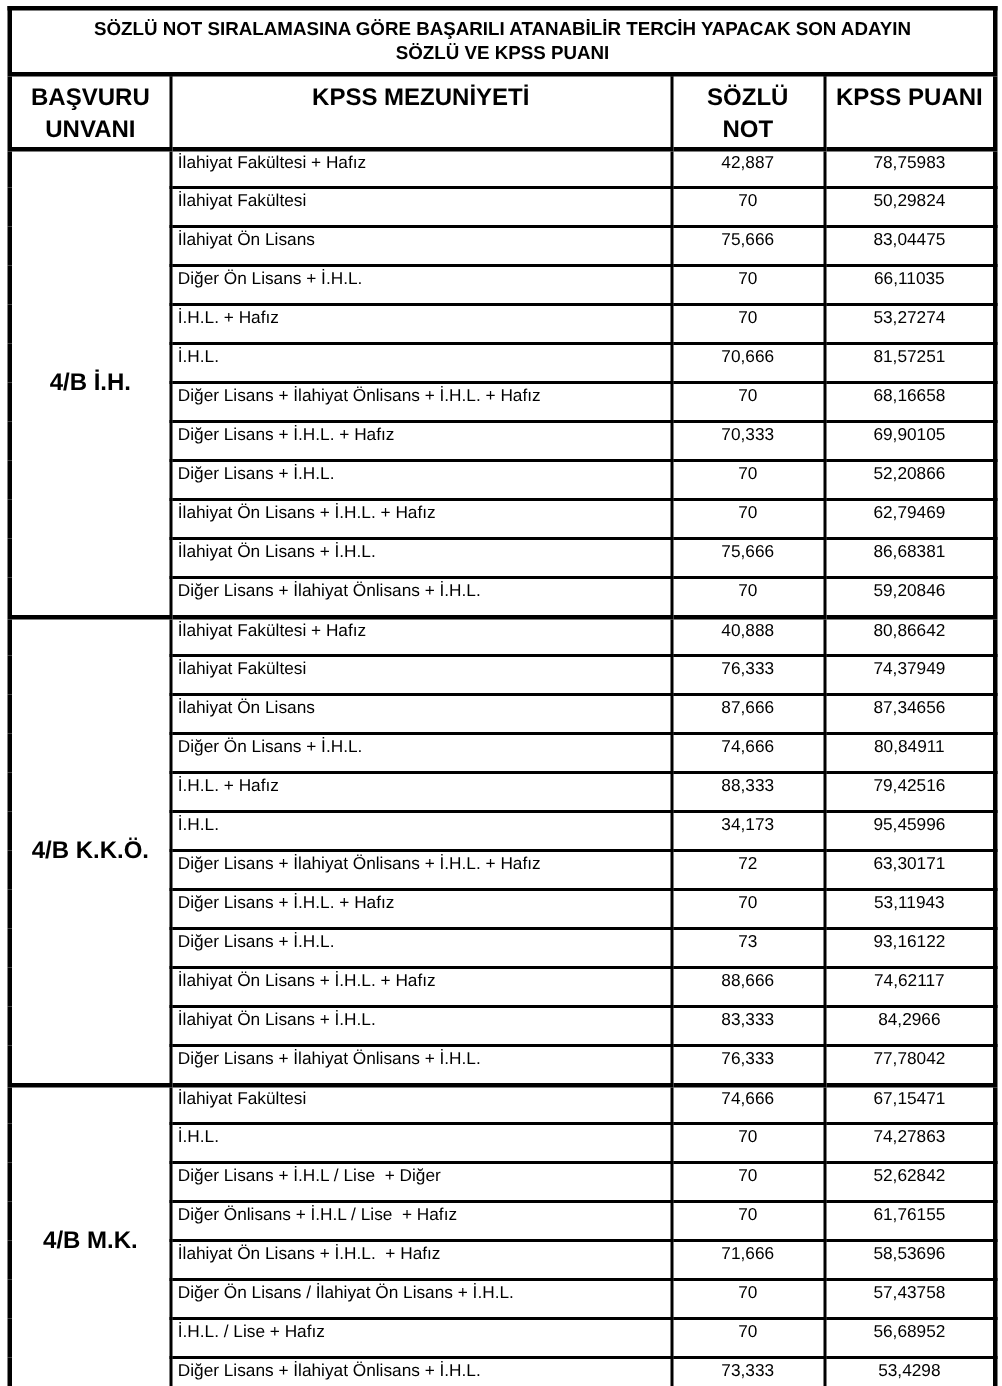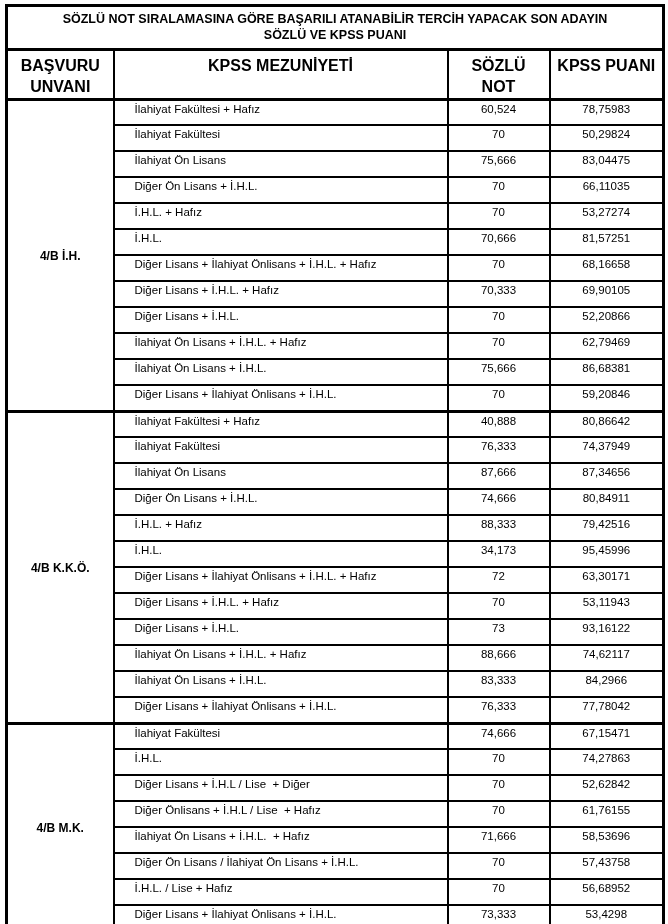--- a/index.html
+++ b/index.html
@@ -62,31 +62,31 @@
   td {
     height: 26px;
     vertical-align: top;
     font-size: 11.5px;
     font-weight: normal;
     padding: 2px 3px 0 3px;
   }
   td.mez {
     text-align: left;
     white-space: pre-wrap;
-    padding-left: 20px;
+    padding-left: 4px;
     margin-top: 37px;
   }
   td.num {
     text-align: center;
   }
   td.unvan {
     text-align: center;
     vertical-align: middle;
     font-weight: bold;
-    font-size: 12px;
+    font-size: 16px;
   }
   tr.group-start td {
     border-top: 3px solid #000;
   }
 </style>
 </head>
 <body>
 
 <div class="page">
   <table class="doc-table">
@@ -104,21 +104,21 @@
         <th class="col-head">BAŞVURU UNVANI</th>
         <th class="col-head">KPSS MEZUNİYETİ</th>
         <th class="col-head">SÖZLÜ NOT</th>
         <th class="col-head">KPSS PUANI</th>
       </tr>
     </thead>
     <tbody>
         <tr class="group-start">
           <td rowspan="12" class="unvan">4/B İ.H.</td>
           <td class="mez">İlahiyat Fakültesi + Hafız</td>
-          <td class="num">60,524</td>
+          <td class="num">42,887</td>
           <td class="num">78,75983</td>
         </tr>
         <tr>
           <td class="mez">İlahiyat Fakültesi</td>
           <td class="num">70</td>
           <td class="num">50,29824</td>
         </tr>
         <tr>
           <td class="mez">İlahiyat Ön Lisans</td>
           <td class="num">75,666</td>

